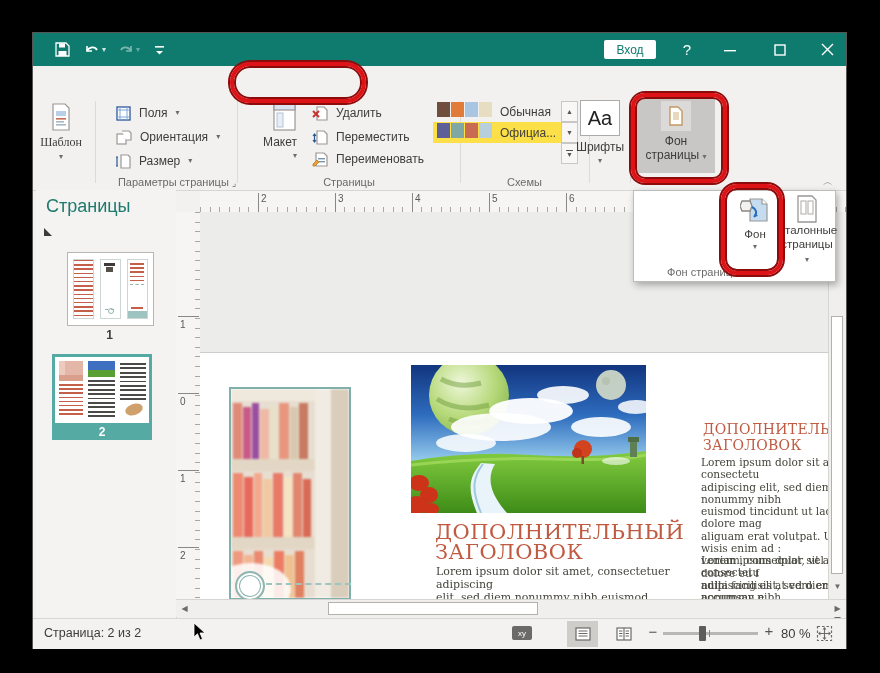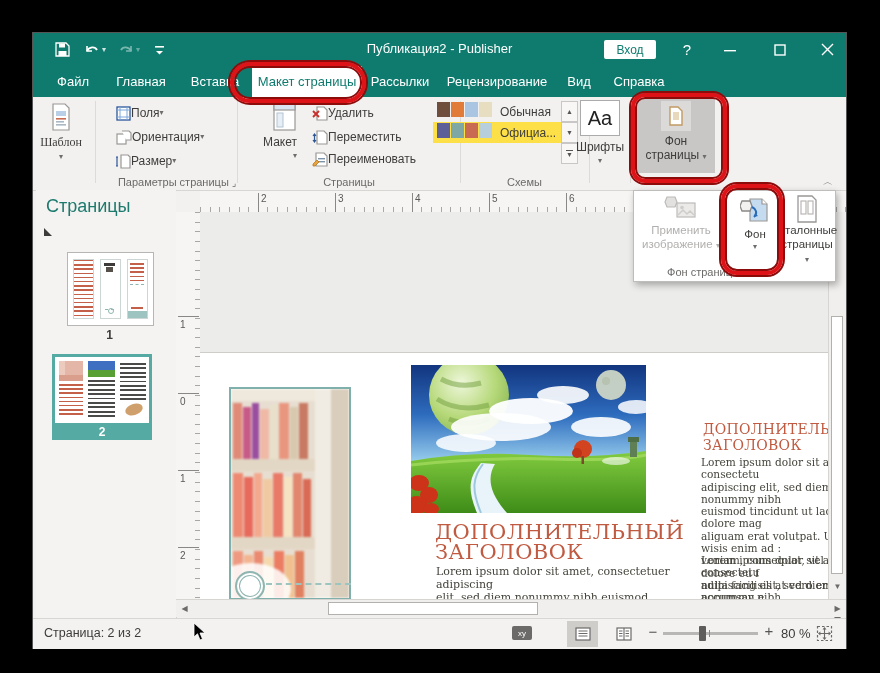--- a/index.html
+++ b/index.html
@@ -10,21 +10,21 @@
   #titlebar .title{position:absolute;left:0;right:0;top:8px;text-align:center;color:#fff;font-size:13px;}
   .tbtn{position:absolute;top:0;height:33px;display:flex;align-items:center;justify-content:center;color:#fff;}
   #tabsrow{position:absolute;left:0;top:33px;width:813px;height:31px;background:#0f7b6e;}
   .tab{position:absolute;top:0;height:31px;display:flex;align-items:center;justify-content:center;color:#fff;font-size:13px;cursor:default;}
   .tab.sel{background:#fff;color:#0f7b6e;}
   
   #ribbon{position:absolute;left:0;top:64px;width:813px;height:93px;background:#f2f1ef;border-bottom:1px solid #d8d6d3;}
   .vsep{position:absolute;top:4px;height:82px;width:1px;background:#dddbd8;}
   .grp{position:absolute;font-size:11px;color:#6b6a68;text-align:center;top:79px;}
   .bigbtn{position:absolute;top:3px;height:73px;display:flex;flex-direction:column;align-items:center;font-size:12px;color:#3e3d3b;}
-  .rbtn{position:absolute;display:flex;align-items:center;gap:0;height:20px;font-size:12px;color:#3e3d3b;white-space:nowrap;padding-left:12px;}
+  .rbtn{position:absolute;display:flex;align-items:center;gap:8px;height:20px;font-size:12px;color:#3e3d3b;white-space:nowrap;padding-left:12px;}
   .dd{font-size:8px;color:#6e6d6b;line-height:1;}
   .scheme-row{display:flex;align-items:center;height:21px;padding:0 4px;width:122px;}
   .scheme-row.sel{background:#fde047;}
   .sw{width:13px;height:15px;display:inline-block;margin-right:1px;}
   .scheme-label{font-size:12px;color:#3e3d3b;margin-left:7px;}
   .scrollbtn{width:17px;height:21px;border:1px solid #c9c7c5;background:#f8f7f6;font-size:7px;color:#555;display:flex;align-items:center;justify-content:center;box-sizing:border-box;}
   
   .redring{position:absolute;border:4px solid #de1317;box-shadow:0 0 0 2px #8c0b0b, inset 0 0 0 2px #8c0b0b;pointer-events:none;z-index:60;}
   
   #flyout{position:absolute;left:600px;top:157px;width:201px;height:90px;background:#fff;border:1px solid #bfbdbb;box-shadow:2px 3px 7px rgba(0,0,0,.3);z-index:40;}
@@ -86,50 +86,39 @@
             <path d="M13 8 C11 3.5 5 3 3 7" fill="none" stroke="#fff" stroke-width="1.8"></path>
           </svg>
       <span class="dd" style="color:#cfe5e1;margin-left:2px;">▾</span>
     </div>
     <div class="tbtn" style="left:116px;width:20px;">
       <svg width="11" height="12" viewBox="0 0 11 12">
             <rect x="1" y="2" width="9" height="1.6" fill="#fff"></rect>
             <path d="M2 7 L5.5 10.5 L9 7z" fill="#fff"></path>
           </svg>
     </div>
-    <div class="title">Публикация2 - Publisher</div>
     <div class="tbtn" style="left:571px;width:52px;top:7px;height:19px;background:#fff;color:#0f7b6e;font-size:12px;border-radius:2px;">Вход</div>
     <div class="tbtn" style="left:642px;width:24px;font-size:15px;">?</div>
     <div class="tbtn" style="left:682px;width:30px;">
           <svg width="12" height="12" viewBox="0 0 12 12">
             <rect x="0" y="6" width="12" height="1.4" fill="#fff"></rect>
           </svg>
         </div>
     <div class="tbtn" style="left:732px;width:30px;">
           <svg width="12" height="12" viewBox="0 0 12 12">
             <rect x="1" y="1" width="10" height="10" fill="none" stroke="#fff" stroke-width="1.4"></rect>
           </svg>
         </div>
     <div class="tbtn" style="left:778px;width:32px;">
           <svg width="13" height="13" viewBox="0 0 13 13">
             <path d="M1 1 L12 12 M12 1 L1 12" stroke="#fff" stroke-width="1.4"></path>
           </svg>
         </div>
   </div>
 
-  <div id="tabsrow">
-    <div class="tab" style="left:13px;width:54px;">Файл</div>
-    <div class="tab" style="left:71px;width:74px;">Главная</div>
-    <div class="tab" style="left:147px;width:70px;">Вставка</div>
-    <div class="tab sel" style="left:219px;width:110px;">Макет страницы</div>
-    <div class="tab" style="left:329px;width:76px;">Рассылки</div>
-    <div class="tab" style="left:407px;width:114px;">Рецензирование</div>
-    <div class="tab" style="left:523px;width:46px;">Вид</div>
-    <div class="tab" style="left:569px;width:74px;">Справка</div>
-  </div>
   <div class="redring" style="left:197px;top:29px;width:128px;height:33px;border-radius:20px;"></div>
 
   <div id="ribbon">
 
     <div class="bigbtn" style="left:2px;width:52px;font-family:Liberation Serif, serif;">
       <svg width="24" height="28" viewBox="0 0 24 28" style="margin-top:3px;">
             <path d="M4 1 h12 l4 4 v22 h-16z" fill="#fff" stroke="#9a9896" stroke-width="1.2"></path>
             <rect x="7" y="8" width="10" height="5" fill="#b9cfe8"></rect>
             <rect x="7" y="15" width="10" height="1.6" fill="#c96a52"></rect>
             <rect x="7" y="18" width="8" height="1.6" fill="#aab8c4"></rect>
@@ -238,30 +227,20 @@
       </div>
       <span style="margin-top:3px;">Фон</span>
       <span><span>страницы</span> <span class="dd">▾</span></span>
     </div>
     <div class="redring" style="left:598px;top:-4px;width:88px;height:82px;border-radius:14px;"></div>
 
     <div style="position:absolute;left:790px;top:78px;color:#6b6a68;font-size:10px;">︿</div>
   </div>
 
   <div id="flyout">
-    <div class="flyitem disabled" style="left:8px;width:78px;">
-      <svg width="34" height="28" viewBox="0 0 34 28">
-            <path d="M3 2 l8 0 2 5 -2 5 -8 0 -2 -5z" fill="#e3e1df" stroke="#bdbbb9" stroke-width="1.2"></path>
-            <rect x="13" y="8" width="18" height="14" fill="#eceae8" stroke="#bdbbb9" stroke-width="1.2"></rect>
-            <circle cx="18" cy="12.5" r="1.8" fill="#cfcdca"></circle>
-            <path d="M14 20 l5 -5 4 4 3 -3 4 4" fill="none" stroke="#cfcdca" stroke-width="1.5"></path>
-          </svg>
-      <span>Применить</span>
-      <span><span>изображение</span> <span class="dd" style="color:#b2b0ae;">▾</span></span>
-    </div>
     <div class="flyitem" style="left:96px;width:50px;">
       <svg width="30" height="30" viewBox="0 0 30 30">
             <path d="M10 4 h12 l5 5 v17 h-17z" fill="#c5dcf0" stroke="#9a9896" stroke-width="1.2"></path>
             <path d="M22 4 l0 5 5 0" fill="#fff" stroke="#9a9896" stroke-width="1.2"></path>
             <path d="M2 6 l8 0 2 5 -2 5 -8 0 -2 -5z" fill="#f2f1ef" stroke="#8a8886" stroke-width="1.3"></path>
             <path d="M12 12 C16 14 18 18 14 22" fill="none" stroke="#2b6cb8" stroke-width="2"></path>
             <path d="M14 22 l4 -1 -3 -3z" fill="#2b6cb8"></path>
           </svg>
       <span style="margin-top:2px;">Фон</span>
       <span class="dd" style="margin-top:2px;">▾</span>

